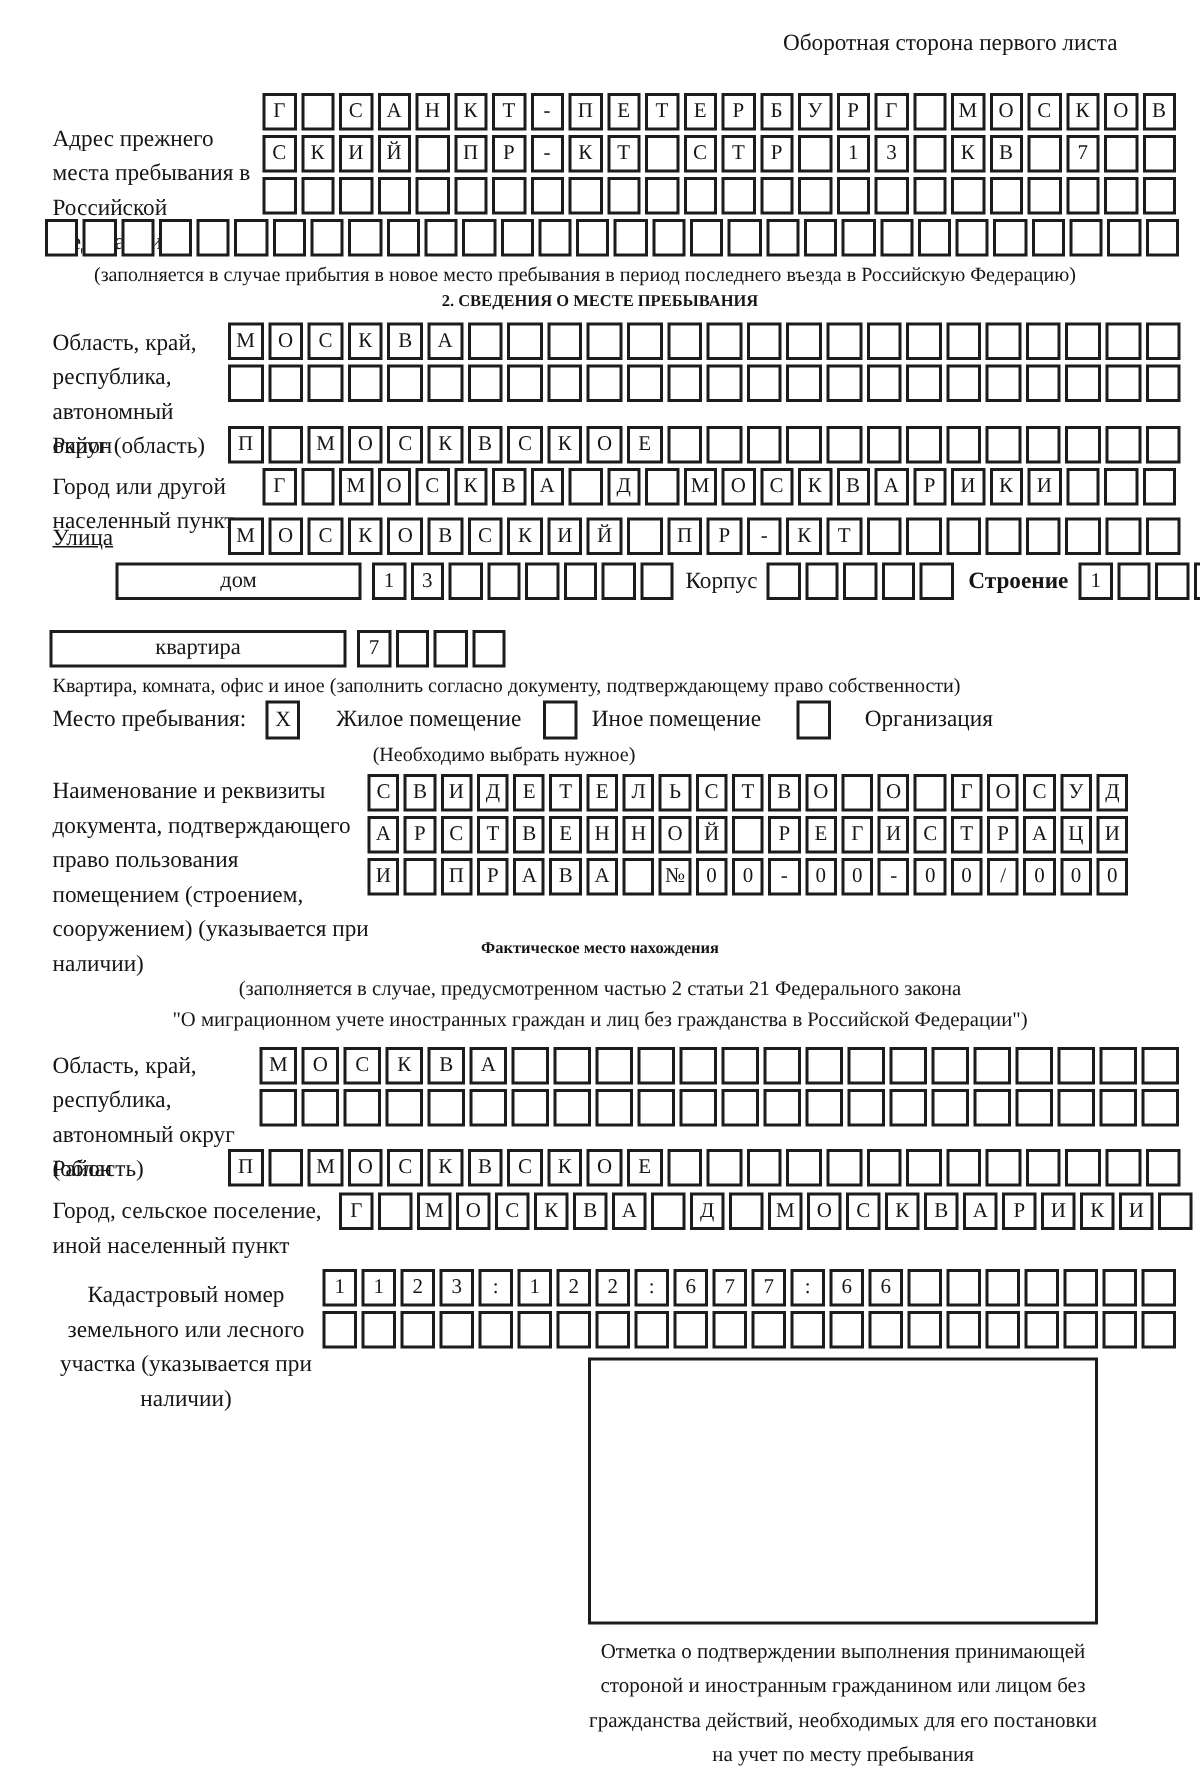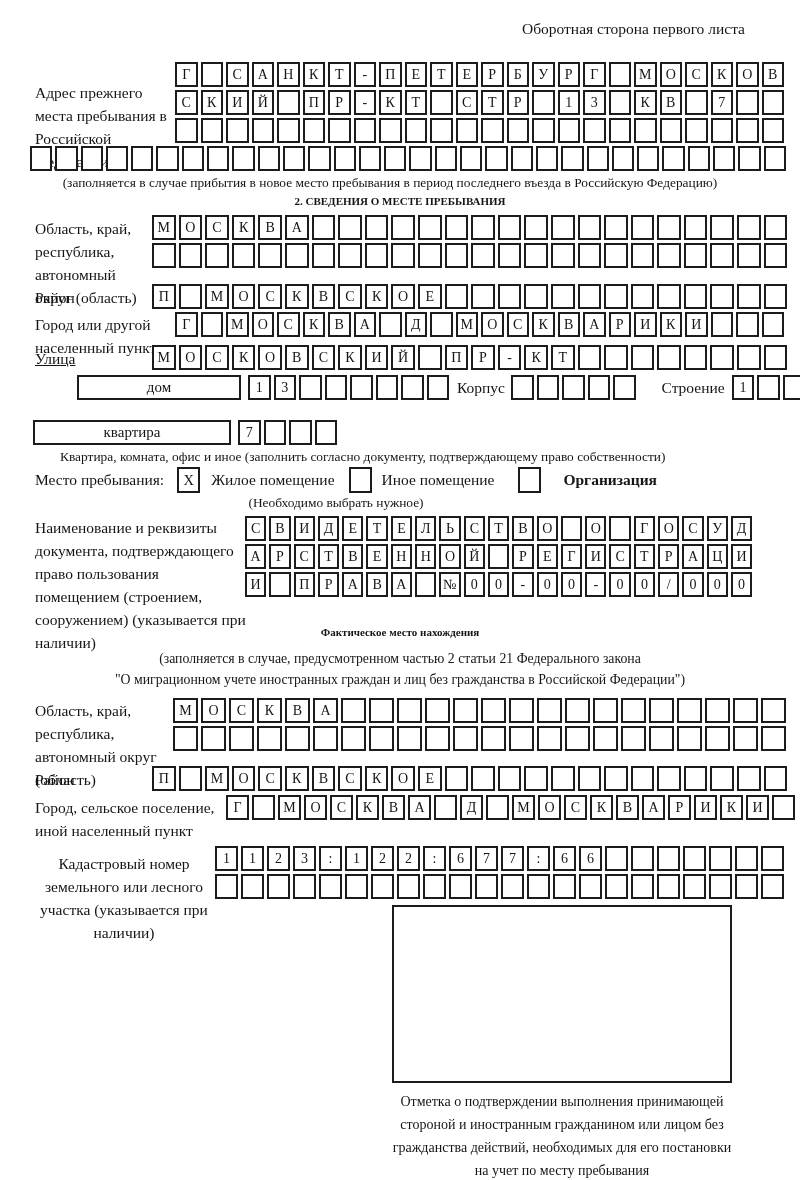--- a/index.html
+++ b/index.html
@@ -314,48 +314,48 @@
         <span class="cell"></span>
       </div>
     <span class="inl-lbl" style="margin-left:8px;">Корпус</span>
     <div class="cellsrel cw-a" style="margin-left:6px;">
         <span class="cell"></span>
         <span class="cell"></span>
         <span class="cell"></span>
         <span class="cell"></span>
         <span class="cell"></span>
       </div>
-    <span class="inl-lbl" style="margin-left:26px;">Строение</span>
+    <span class="inl-lbl" style="margin-left:10px;font-weight:bold;">Строение</span>
     <div class="cellsrel cw-a" style="margin-left:7px;">
         <span class="cell">1</span>
         <span class="cell"></span>
         <span class="cell"></span>
         <span class="cell"></span>
       </div>
   </div>
 
   <div class="row abs" style="left:33px; top:420px;">
     <div class="wbox" style="width:194px;">квартира</div>
     <div class="cellsrel cw-a" style="margin-left:7px;">
         <span class="cell">7</span>
         <span class="cell"></span>
         <span class="cell"></span>
         <span class="cell"></span>
       </div>
   </div>
-  <div class="note abs" style="left:35px; top:449px;margin-left:25px;">Квартира, комната, офис и иное (заполнить согласно документу, подтверждающему право собственности)</div>
+  <div class="note abs" style="left:35px; top:449px;">Квартира, комната, офис и иное (заполнить согласно документу, подтверждающему право собственности)</div>
 
   <div class="row abs" style="left:35px; top:467px;">
     <span class="inl-lbl">Место пребывания:</span>
     <span class="chk" style="margin-left:13px;">X</span>
-    <span class="inl-lbl" style="margin-left:11px;">Жилое помещение</span>
+    <span class="inl-lbl" style="margin-left:24px;">Жилое помещение</span>
     <span class="chk" style="margin-left:14px;"></span>
     <span class="inl-lbl" style="margin-left:10px;">Иное помещение</span>
     <span class="chk" style="margin-left:24px;"></span>
-    <span class="inl-lbl" style="margin-left:22px;font-weight:bold;">Организация</span>
+    <span class="inl-lbl" style="margin-left:22px;">Организация</span>
   </div>
   <div class="note abs center" style="left:146px; top:495px; width:380px;">(Необходимо выбрать нужное)</div>
 
   <div class="lbl abs" style="left:35px; top:516px; width:212px;">Наименование и реквизиты документа, подтверждающего право пользования помещением (строением, сооружением) (указывается при наличии)</div>
   <div class="cells cw-c" style="left:245px; top:516px;">
       <span class="cell">С</span>
       <span class="cell">В</span>
       <span class="cell">И</span>
       <span class="cell">Д</span>
       <span class="cell">Е</span>

